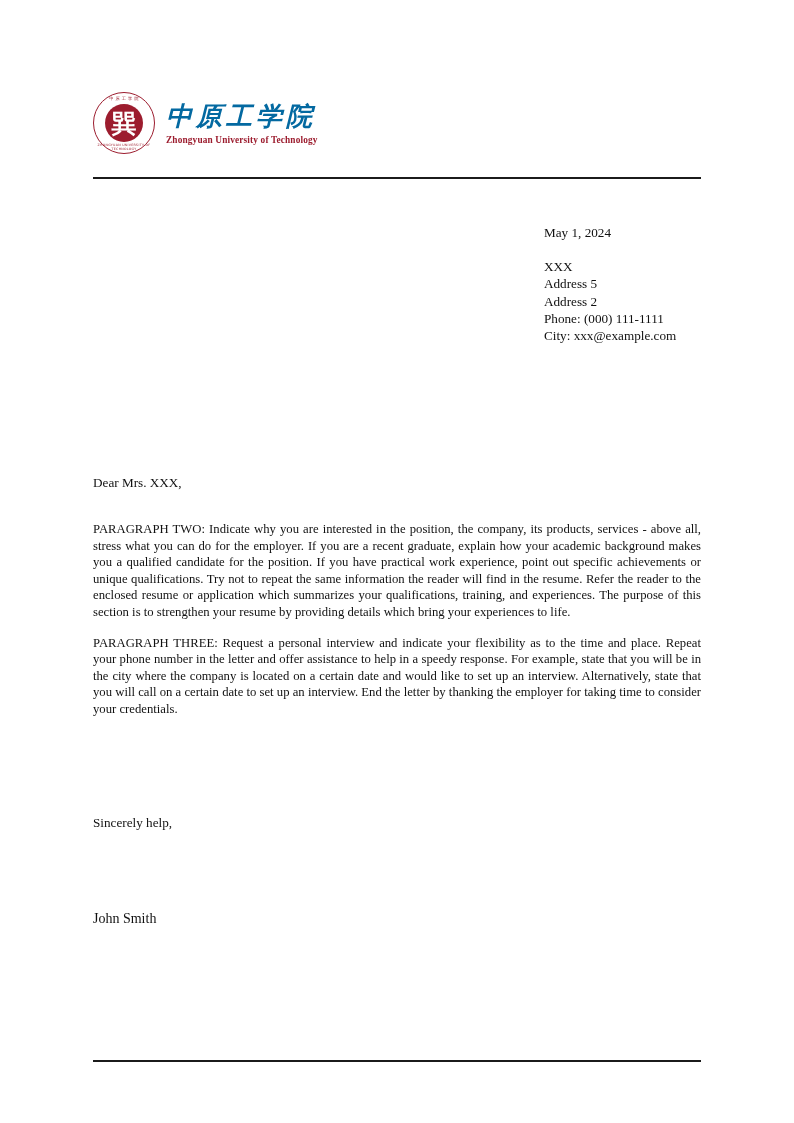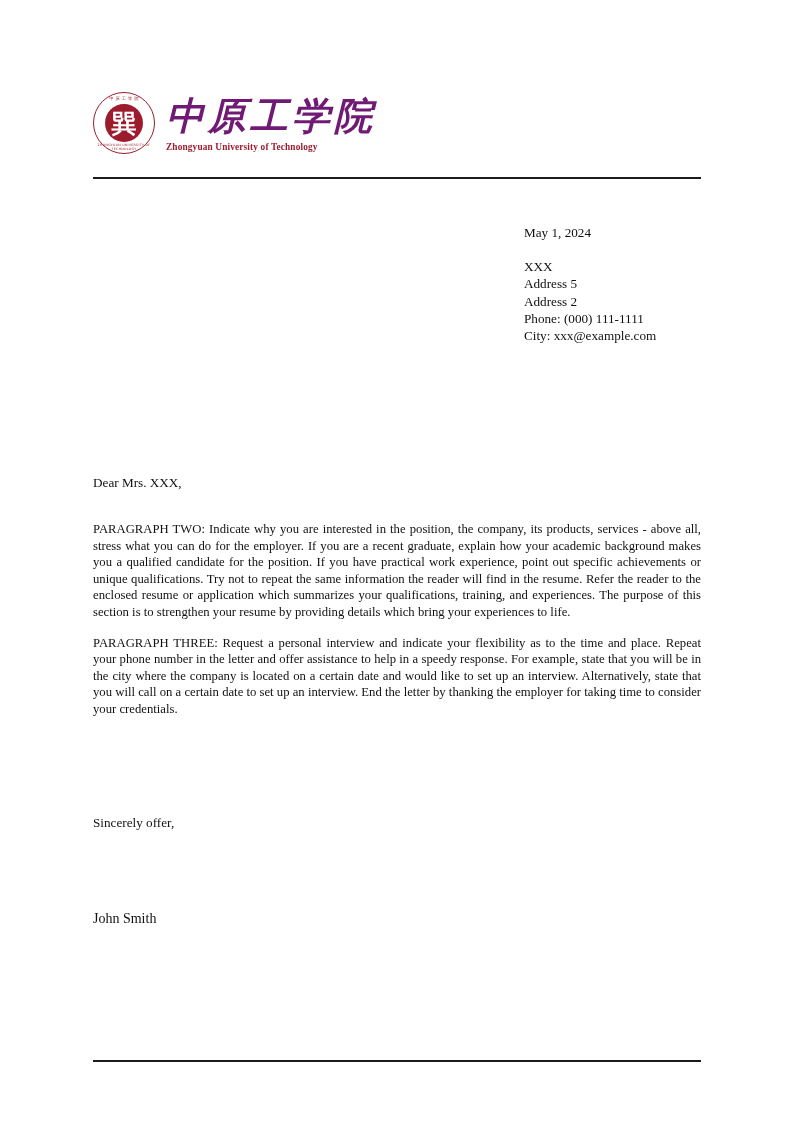--- a/index.html
+++ b/index.html
@@ -84,23 +84,23 @@
     bottom: 3px;
     font-size: 3.2px;
   }
 
   .wordmark {
     display: flex;
     flex-direction: column;
     justify-content: center;
   }
   .wordmark-cn {
-    color: #701a75;
+    color: #0369a1;
     font-family: "DejaVu Sans", sans-serif;
-    font-size: 38px;
+    font-size: 26px;
     font-weight: 700;
     line-height: 1.16;
     letter-spacing: 4px;
     font-style: italic;
     white-space: nowrap;
   }
   .wordmark-en {
     margin-top: 3px;
     color: #9c1c2e;
     font-family: "Liberation Serif", serif;
@@ -117,21 +117,21 @@
     width: 608px;
     height: 0;
     border-top: 2.1px solid #1b1b1b;
   }
   .rule-top    { top: 177px; }
   .rule-bottom { top: 1060px; }
 
   
   .sender {
     position: absolute;
-    left: 524px;
+    left: 544px;
     top: 224px;
     width: 160px;
     font-size: 13.2px;
     line-height: 17.2px;
   }
   .sender .date { margin-bottom: 17px; }
   .sender .line { white-space: nowrap; }
 
   .recipient {
     position: absolute;
@@ -211,16 +211,16 @@
   </div>
 
 
   <div class="salutation">Dear Mrs. XXX,</div>
 
   <div class="body">
     <p>PARAGRAPH TWO: Indicate why you are interested in the position, the company, its products, services - above all, stress what you can do for the employer. If you are a recent graduate, explain how your academic background makes you a qualified candidate for the position. If you have practical work experience, point out specific achievements or unique qualifications. Try not to repeat the same information the reader will find in the resume. Refer the reader to the enclosed resume or application which summarizes your qualifications, training, and experiences. The purpose of this section is to strengthen your resume by providing details which bring your experiences to life.</p>
     <p>PARAGRAPH THREE: Request a personal interview and indicate your flexibility as to the time and place. Repeat your phone number in the letter and offer assistance to help in a speedy response. For example, state that you will be in the city where the company is located on a certain date and would like to set up an interview. Alternatively, state that you will call on a certain date to set up an interview. End the letter by thanking the employer for taking time to consider your credentials.</p>
   </div>
 
-  <div class="closing">Sincerely offer,</div>
+  <div class="closing">Sincerely help,</div>
   <div class="signature">John Smith</div>
 
 </div>
 
 </body></html>

